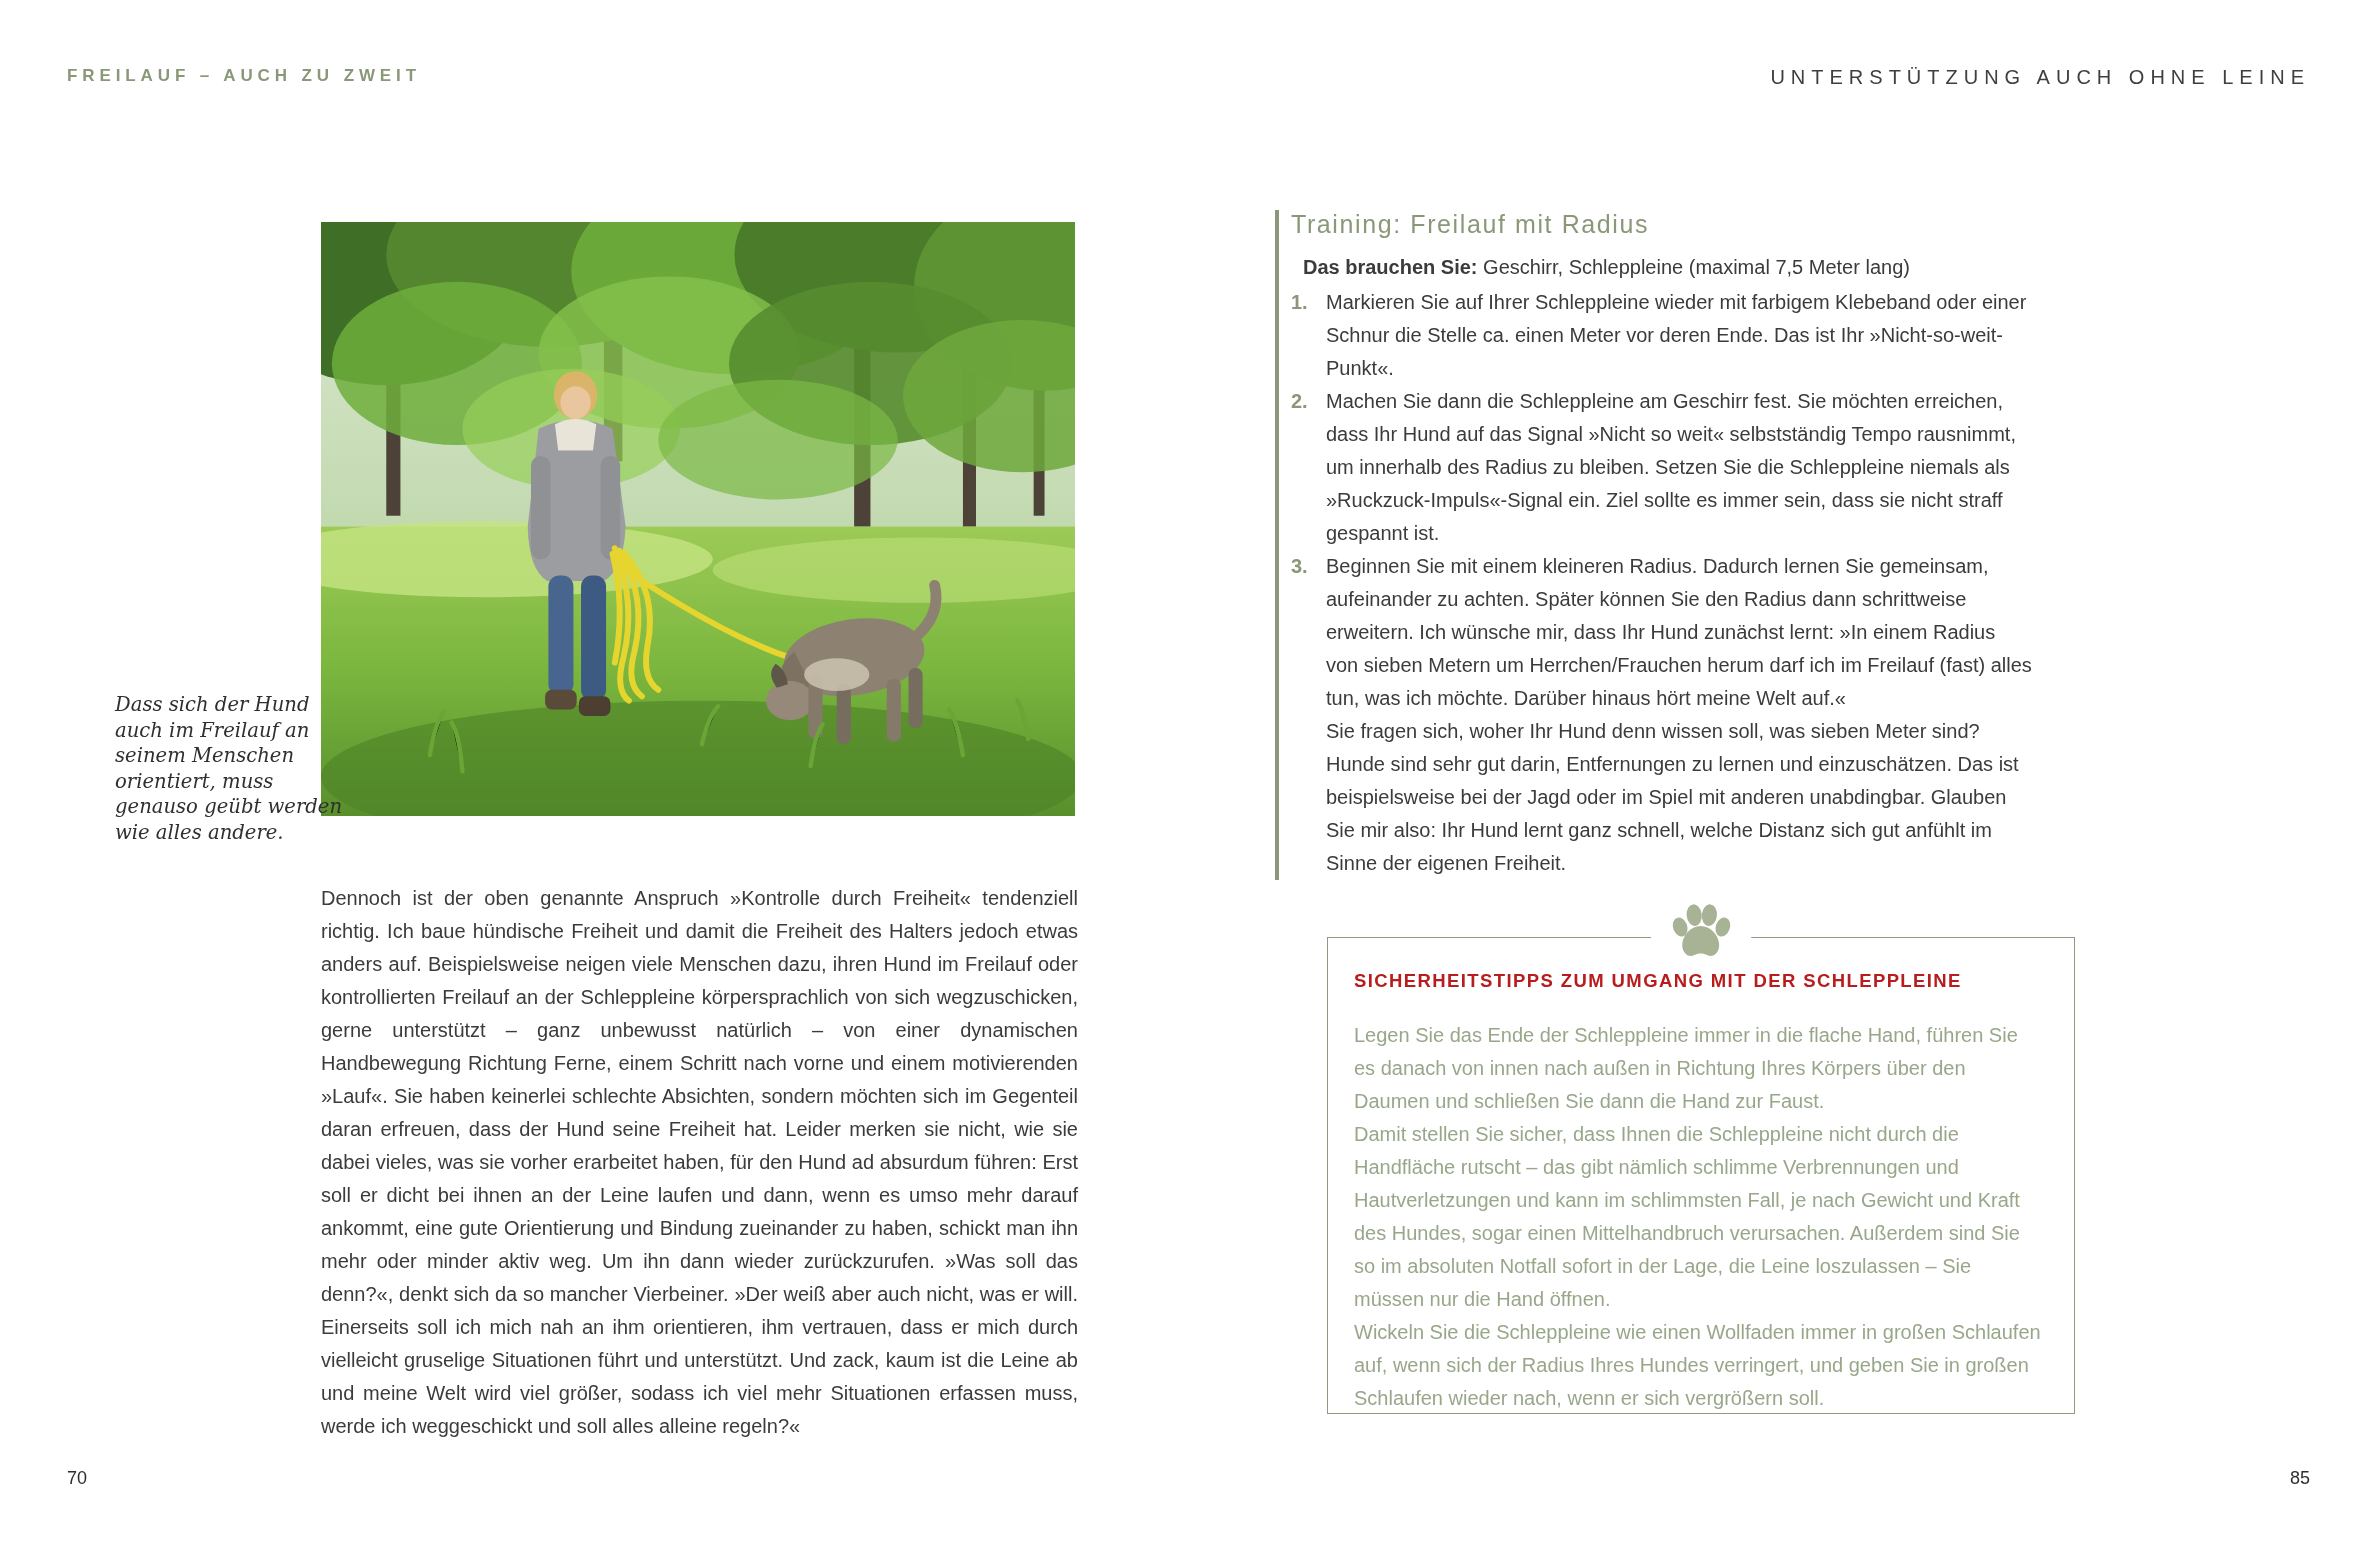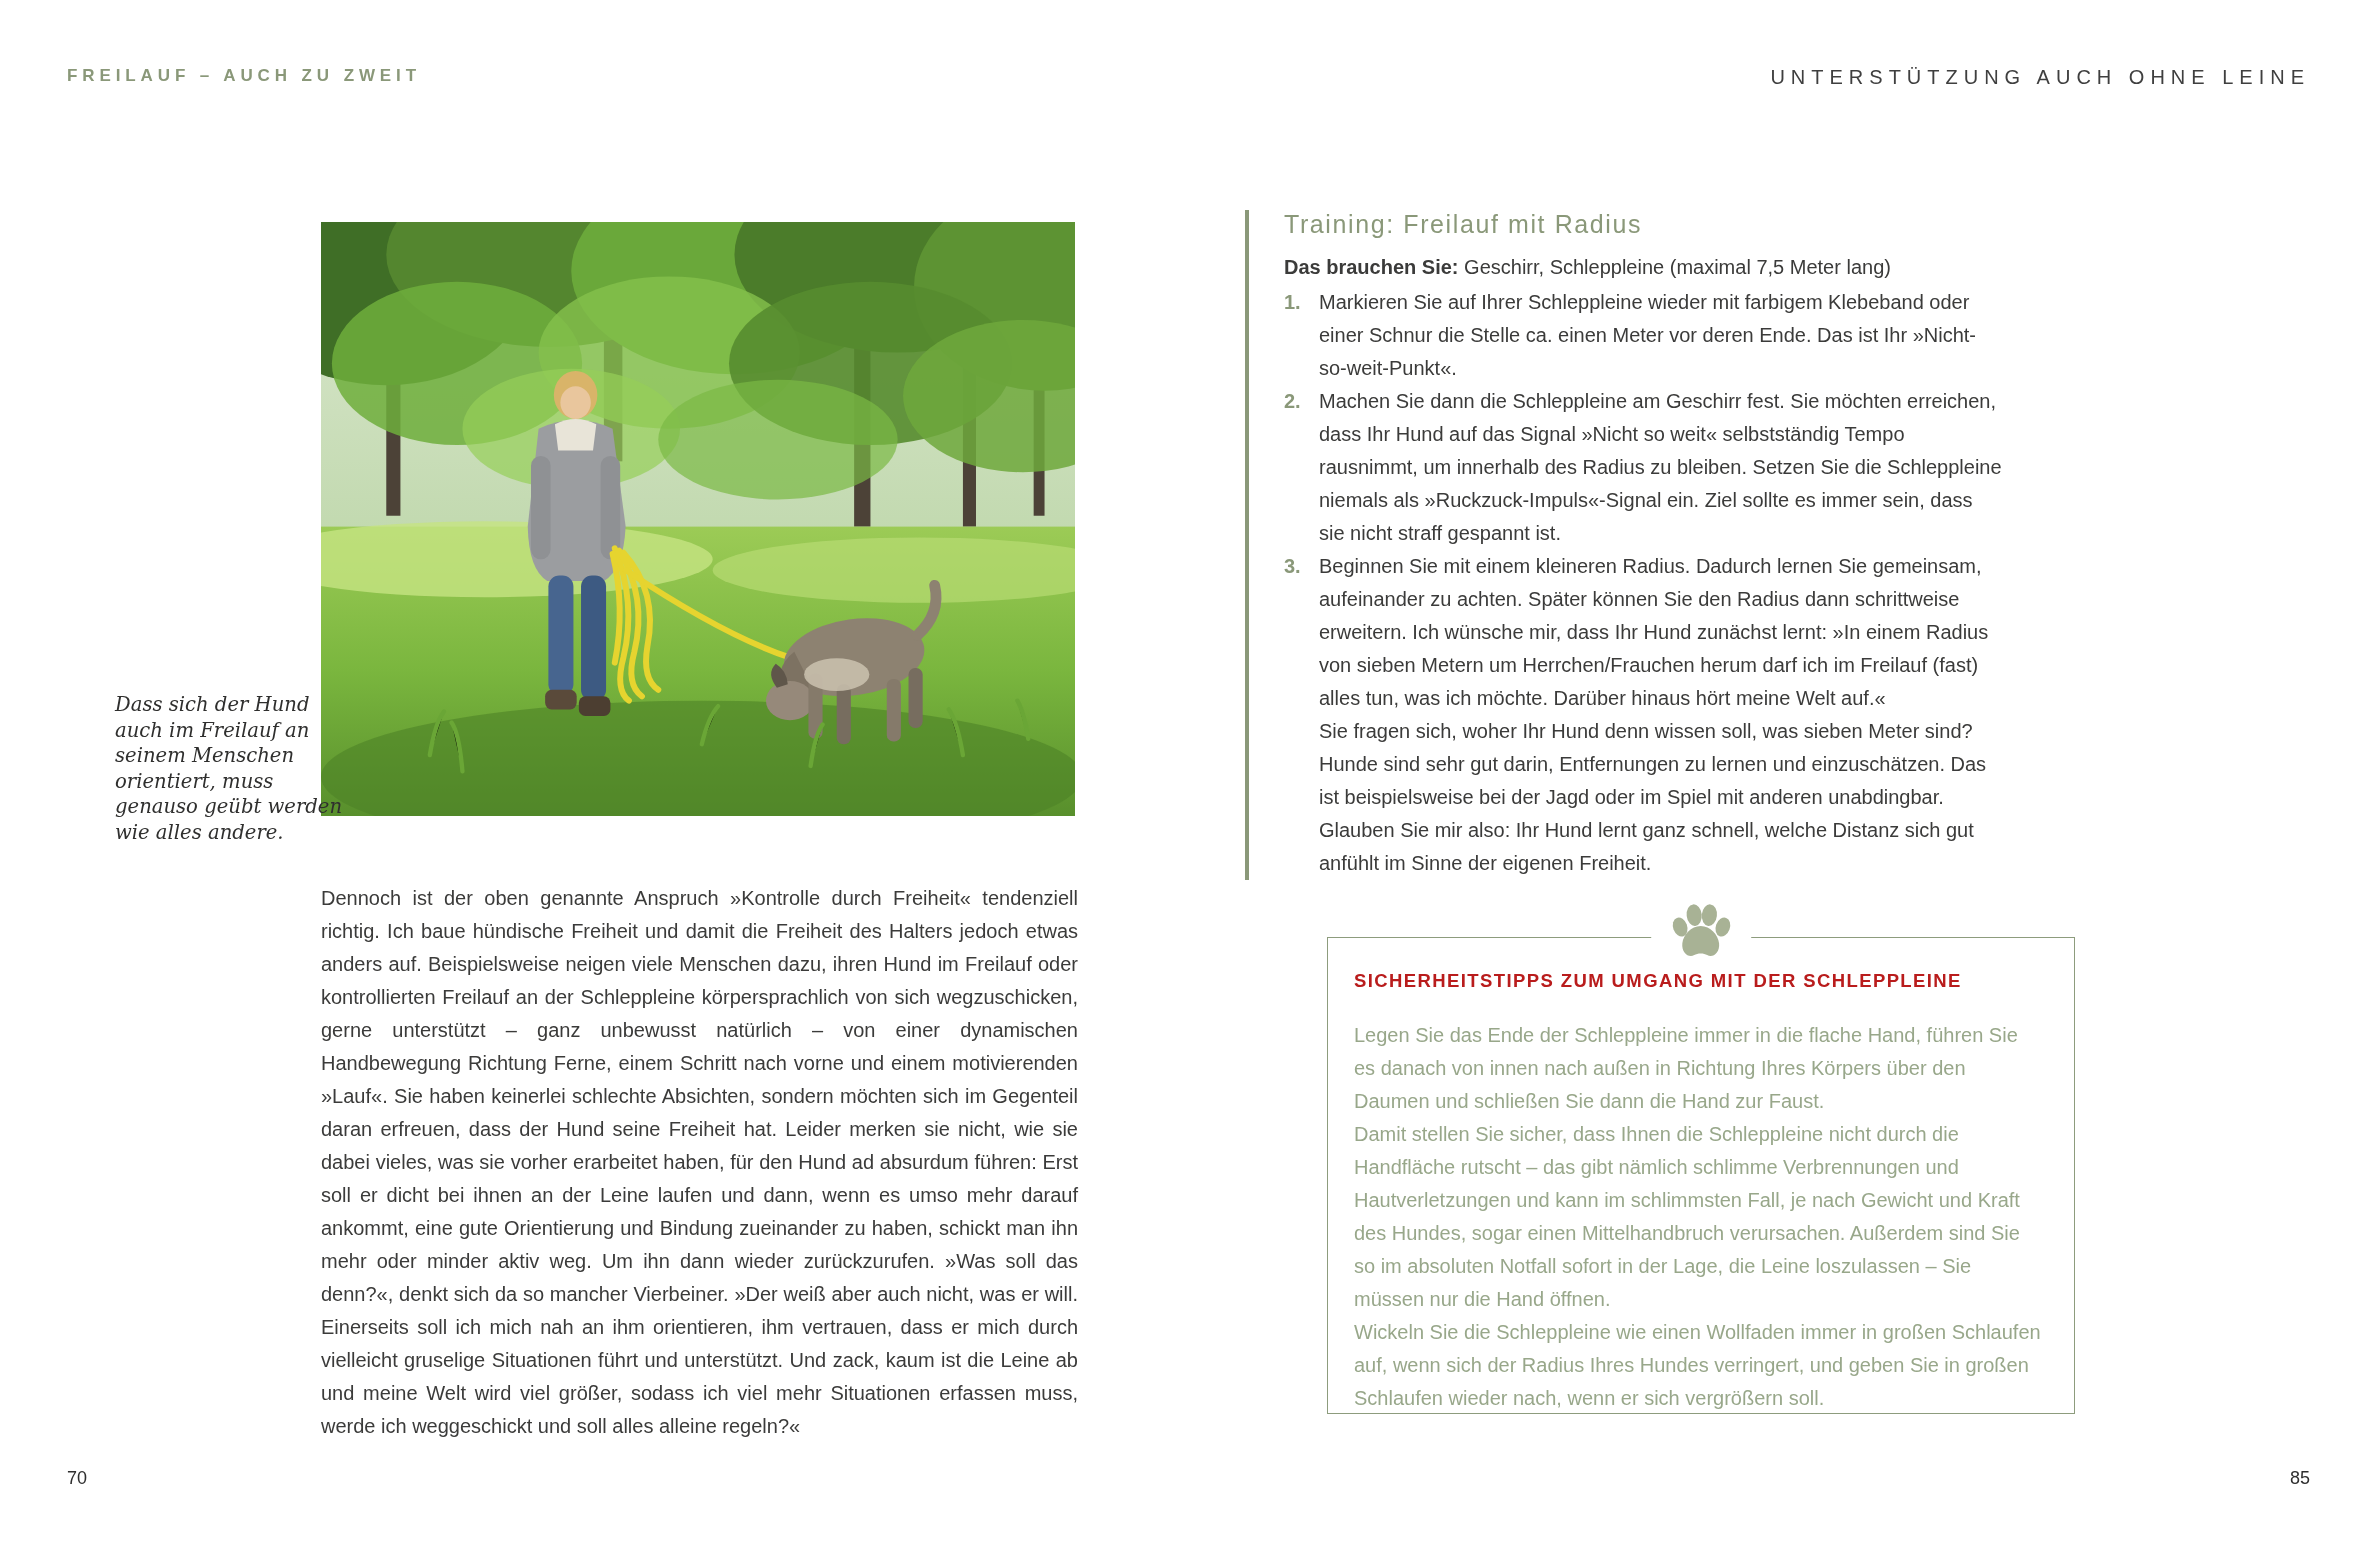--- a/index.html
+++ b/index.html
@@ -31,26 +31,26 @@
   .body-left{position:absolute;left:321px;top:882px;width:757px;
     font-size:20px;line-height:33px;font-weight:400;color:var(--body-text);
     text-align:justify;}
 
   
   .pagenum{position:absolute;bottom:66px;font-size:18px;color:#2e2e2e;font-weight:300;}
   .pagenum.left{left:67px;}
   .pagenum.right{right:67px;}
 
   
-  .training{position:absolute;left:1245px;top:210px;width:757px;
-    border-left:4.9px solid var(--accent-green);padding-left:35px;}
+  .training{position:absolute;left:1275px;top:210px;width:757px;
+    border-left:4.9px solid var(--accent-green);padding-left:12px;}
   .training-title{font-size:25px;font-weight:400;letter-spacing:1.6px;color:var(--accent-green);
     margin-bottom:13px;}
   .needs{font-size:20px;line-height:30.5px;font-weight:300;color:var(--body-text);margin-bottom:3.3px;}
-  .needs .label{font-weight:bold;}
+  .needs .label{font-weight:bold;margin-left:12px;}
   .step{display:flex;font-size:20px;line-height:33px;font-weight:300;color:var(--body-text);}
   .step-num{width:35px;flex:0 0 35px;color:var(--accent-green);font-weight:bold;}
   .step-text{flex:1;white-space:pre-line;}
 
   
   .tips-box{position:absolute;left:1327px;top:937px;width:748px;height:477px;
     border:1.6px solid var(--box-border);padding:32px 30.5px 0 26px;}
   .paw-wrap{position:absolute;top:-35px;left:50%;transform:translateX(-50%);
     background:#ffffff;padding:0 16.3px;line-height:0;}
   .tips-title{font-size:18.5px;font-weight:bold;letter-spacing:1.4px;color:#b91c1c;margin-bottom:27px;}

